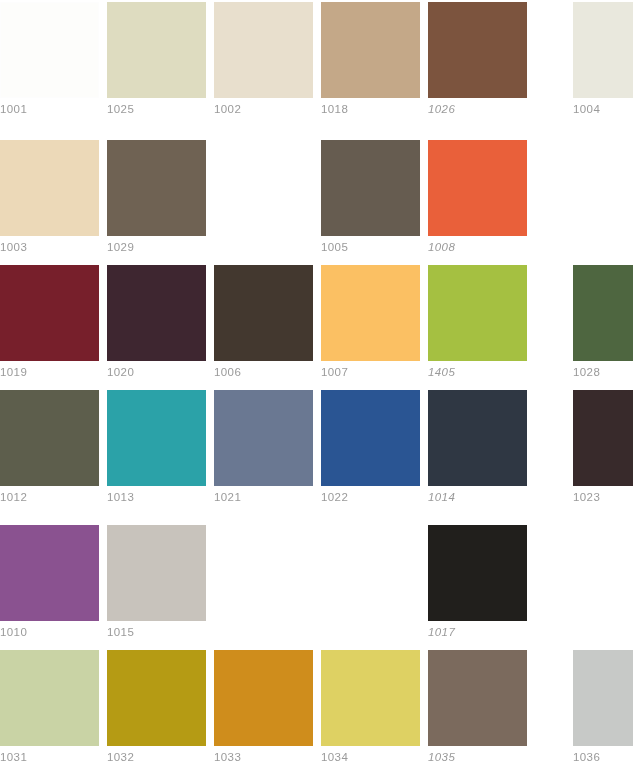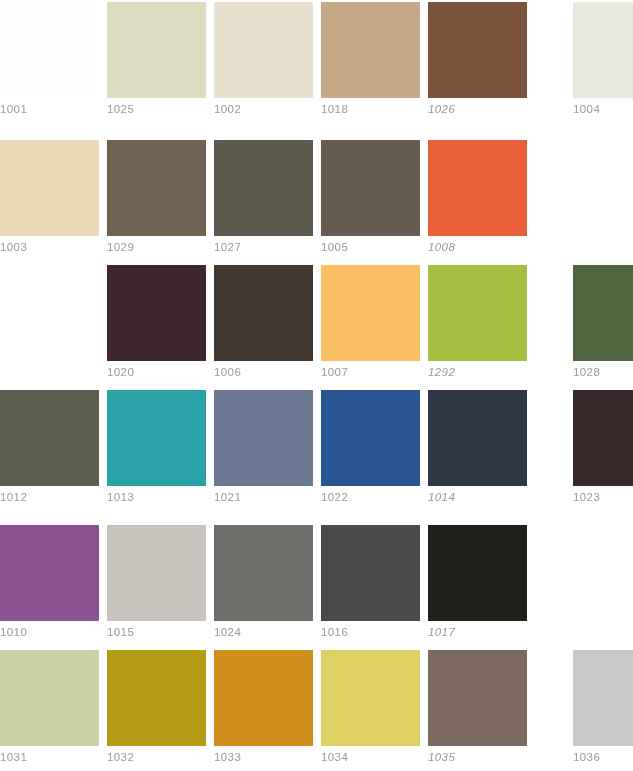--- a/index.html
+++ b/index.html
@@ -90,47 +90,47 @@
       <span class="swatch-label">1004</span>
     </div>
     <div class="swatch-cell col-0 row-1">
       <div class="swatch-chip" title="sand-beige" style="background-color: rgb(236, 217, 184);"></div>
       <span class="swatch-label">1003</span>
     </div>
     <div class="swatch-cell col-1 row-1">
       <div class="swatch-chip" title="taupe-brown" style="background-color: rgb(111, 98, 83);"></div>
       <span class="swatch-label">1029</span>
     </div>
-    <div class="swatch-cell col-2 row-1">
-      <div class="swatch-chip" title="olive-gray" style="background-color: rgb(93, 90, 77);"></div>
-      <span class="swatch-label">1027</span>
-    </div>
     <div class="swatch-cell col-3 row-1">
       <div class="swatch-chip" title="dark-taupe" style="background-color: rgb(102, 92, 80);"></div>
       <span class="swatch-label">1005</span>
     </div>
     <div class="swatch-cell col-4 row-1">
       <div class="swatch-chip" title="orange" style="background-color: rgb(233, 96, 58);"></div>
       <span class="swatch-label">1008</span>
+    </div>
+    <div class="swatch-cell col-0 row-2">
+      <div class="swatch-chip" title="burgundy" style="background-color: rgb(119, 31, 43);"></div>
+      <span class="swatch-label">1019</span>
     </div>
     <div class="swatch-cell col-1 row-2">
       <div class="swatch-chip" title="dark-plum" style="background-color: rgb(62, 38, 48);"></div>
       <span class="swatch-label">1020</span>
     </div>
     <div class="swatch-cell col-2 row-2">
       <div class="swatch-chip" title="dark-brown" style="background-color: rgb(67, 56, 47);"></div>
       <span class="swatch-label">1006</span>
     </div>
     <div class="swatch-cell col-3 row-2">
       <div class="swatch-chip" title="amber-yellow" style="background-color: rgb(251, 192, 99);"></div>
       <span class="swatch-label">1007</span>
     </div>
     <div class="swatch-cell col-4 row-2">
       <div class="swatch-chip" title="lime-green" style="background-color: rgb(165, 192, 65);"></div>
-      <span class="swatch-label">1292</span>
+      <span class="swatch-label">1405</span>
     </div>
     <div class="swatch-cell col-5 row-2">
       <div class="swatch-chip" title="forest-green" style="background-color: rgb(78, 102, 64);"></div>
       <span class="swatch-label">1028</span>
     </div>
     <div class="swatch-cell col-0 row-3">
       <div class="swatch-chip" title="moss-green" style="background-color: rgb(93, 94, 76);"></div>
       <span class="swatch-label">1012</span>
     </div>
     <div class="swatch-cell col-1 row-3">
@@ -154,28 +154,20 @@
       <span class="swatch-label">1023</span>
     </div>
     <div class="swatch-cell col-0 row-4">
       <div class="swatch-chip" title="purple" style="background-color: rgb(138, 82, 144);"></div>
       <span class="swatch-label">1010</span>
     </div>
     <div class="swatch-cell col-1 row-4">
       <div class="swatch-chip" title="light-gray" style="background-color: rgb(200, 195, 188);"></div>
       <span class="swatch-label">1015</span>
     </div>
-    <div class="swatch-cell col-2 row-4">
-      <div class="swatch-chip" title="medium-gray" style="background-color: rgb(110, 110, 107);"></div>
-      <span class="swatch-label">1024</span>
-    </div>
-    <div class="swatch-cell col-3 row-4">
-      <div class="swatch-chip" title="dark-gray" style="background-color: rgb(74, 74, 74);"></div>
-      <span class="swatch-label">1016</span>
-    </div>
     <div class="swatch-cell col-4 row-4">
       <div class="swatch-chip" title="near-black" style="background-color: rgb(33, 31, 28);"></div>
       <span class="swatch-label">1017</span>
     </div>
     <div class="swatch-cell col-0 row-5">
       <div class="swatch-chip" title="pale-green" style="background-color: rgb(201, 211, 165);"></div>
       <span class="swatch-label">1031</span>
     </div>
     <div class="swatch-cell col-1 row-5">
       <div class="swatch-chip" title="mustard" style="background-color: rgb(181, 155, 20);"></div>

